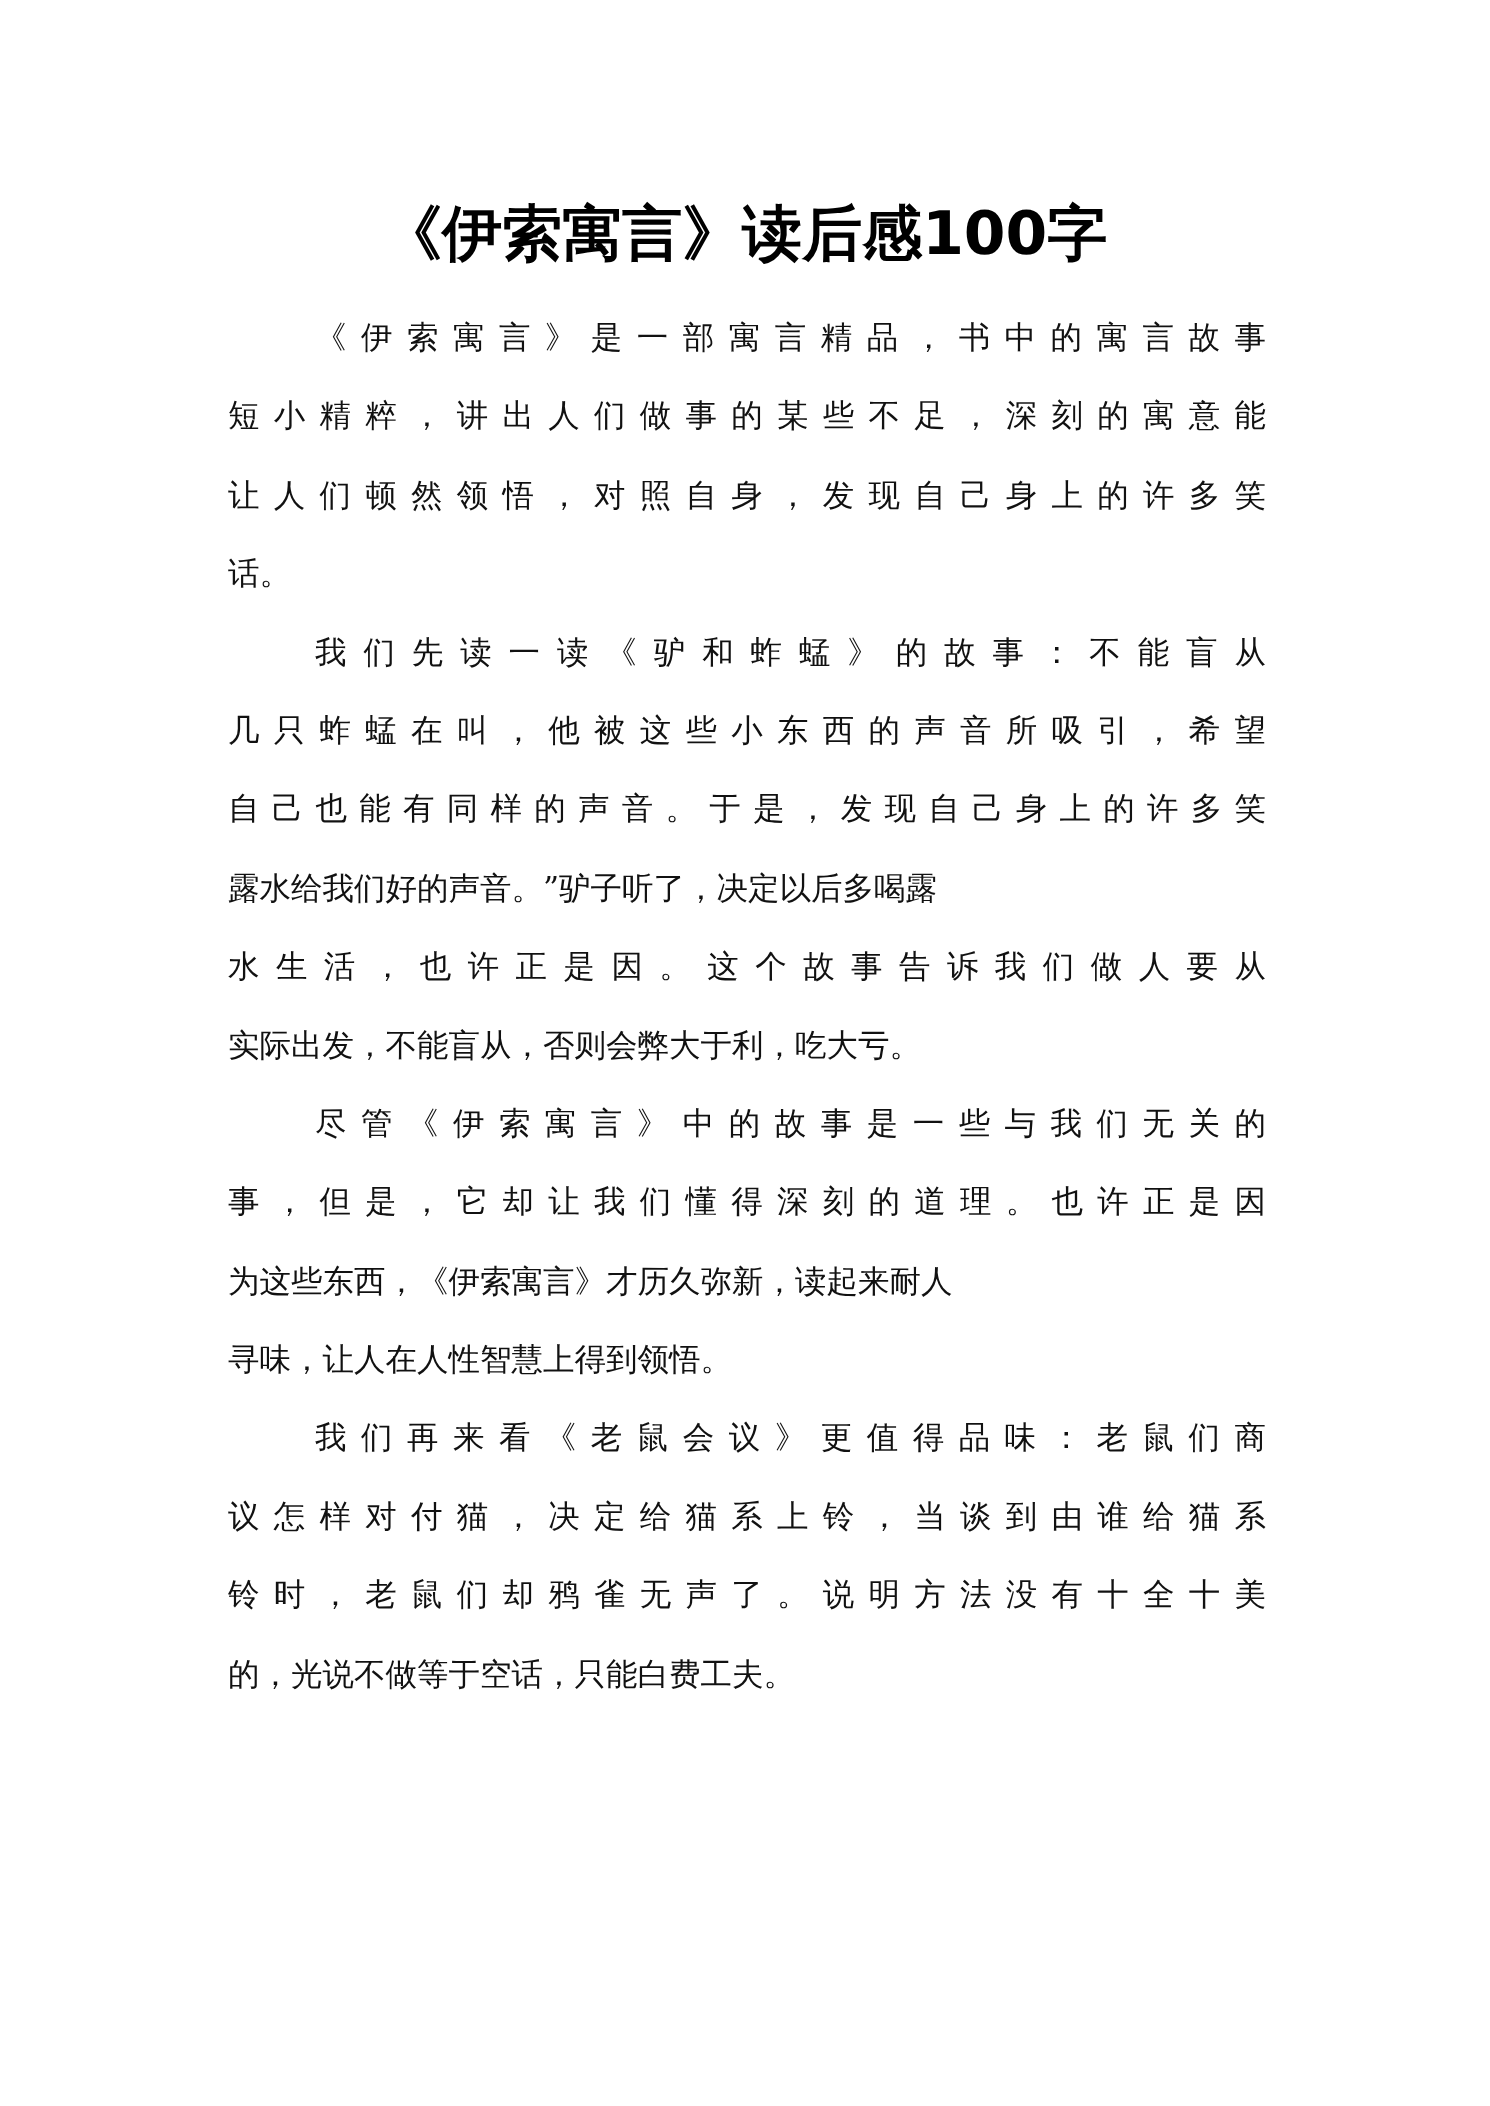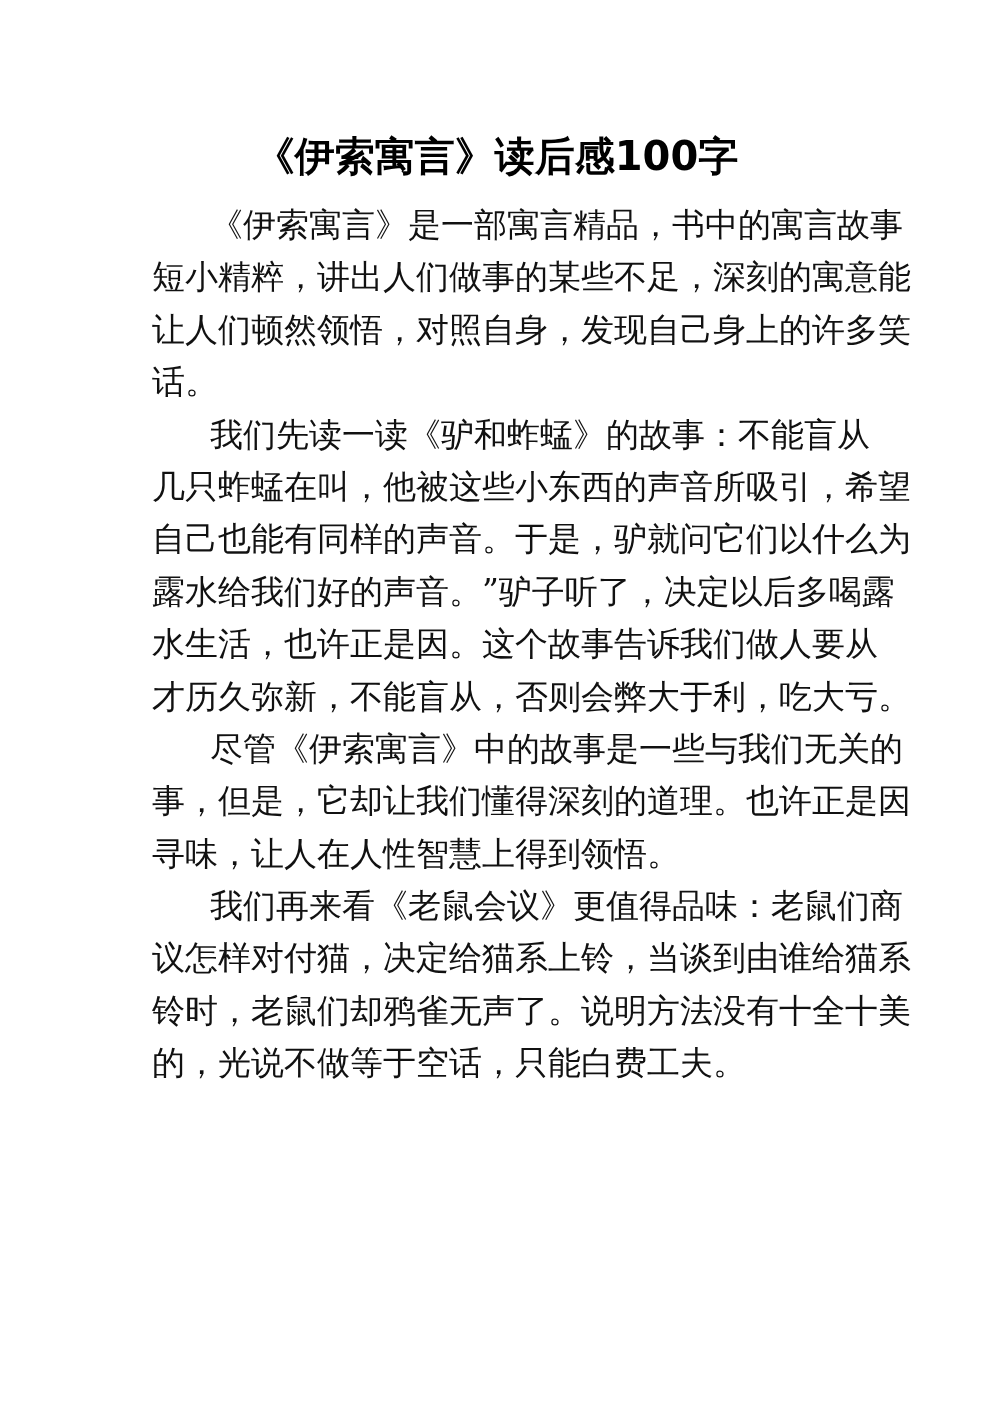--- a/index.html
+++ b/index.html
@@ -5,21 +5,21 @@
   html, body { margin: 0; padding: 0; background: #ffffff; }
   body { width: 993px; height: 1404px; position: relative; overflow: hidden; }
   .page { position: absolute; left: 0; top: 0; width: 826px; height: 1404px; background: #fff; }
   .title {
     position: absolute; left: 0; top: 128px; width: 993px; text-align: center;
     font-family: "DejaVu Sans", sans-serif; font-weight: bold; font-size: 40px;
     color: #000; line-height: 56px; letter-spacing: 0px;
   }
   .body {
     position: absolute; left: 152px; top: 199px; width: 692px;
-    font-family: "DejaVu Serif", serif; font-size: 33px; color: #111;
+    font-family: "DejaVu Serif", serif; font-size: 21px; color: #111;
   }
   .line {
     height: 52.4px; line-height: 52.4px; white-space: nowrap; overflow: visible;
     display: block; text-align: justify; text-align-last: justify;
   }
   .line.last { text-align-last: left; }
   .line.indent { padding-left: 58px; }
 </style>
 </head>
 <body>
@@ -32,29 +32,30 @@
     <div>
       <span class="line indent">《伊索寓言》是一部寓言精品，书中的寓言故事</span>
       <span class="line">短小精粹，讲出人们做事的某些不足，深刻的寓意能</span>
       <span class="line">让人们顿然领悟，对照自身，发现自己身上的许多笑</span>
       <span class="line last">话。</span>
     </div>
 
     <div>
       <span class="line indent">我们先读一读《驴和蚱蜢》的故事：不能盲从</span>
       <span class="line">几只蚱蜢在叫，他被这些小东西的声音所吸引，希望</span>
-      <span class="line">自己也能有同样的声音。于是，驴就问它们以什么为</span>
+      <span class="line">自己也能有同样的声音。于是，发现自己身上的许多笑</span>
       <span class="line last">露水给我们好的声音。”驴子听了，决定以后多喝露</span>
       <span class="line">水生活，也许正是因。这个故事告诉我们做人要从</span>
-      <span class="line last">才历久弥新，不能盲从，否则会弊大于利，吃大亏。</span>
+      <span class="line last">实际出发，不能盲从，否则会弊大于利，吃大亏。</span>
     </div>
 
     <div>
       <span class="line indent">尽管《伊索寓言》中的故事是一些与我们无关的</span>
       <span class="line">事，但是，它却让我们懂得深刻的道理。也许正是因</span>
+      <span class="line last">为这些东西，《伊索寓言》才历久弥新，读起来耐人</span>
       <span class="line last">寻味，让人在人性智慧上得到领悟。</span>
     </div>
 
     <div>
       <span class="line indent">我们再来看《老鼠会议》更值得品味：老鼠们商</span>
       <span class="line">议怎样对付猫，决定给猫系上铃，当谈到由谁给猫系</span>
       <span class="line">铃时，老鼠们却鸦雀无声了。说明方法没有十全十美</span>
       <span class="line last">的，光说不做等于空话，只能白费工夫。</span>
     </div>
   </div>

